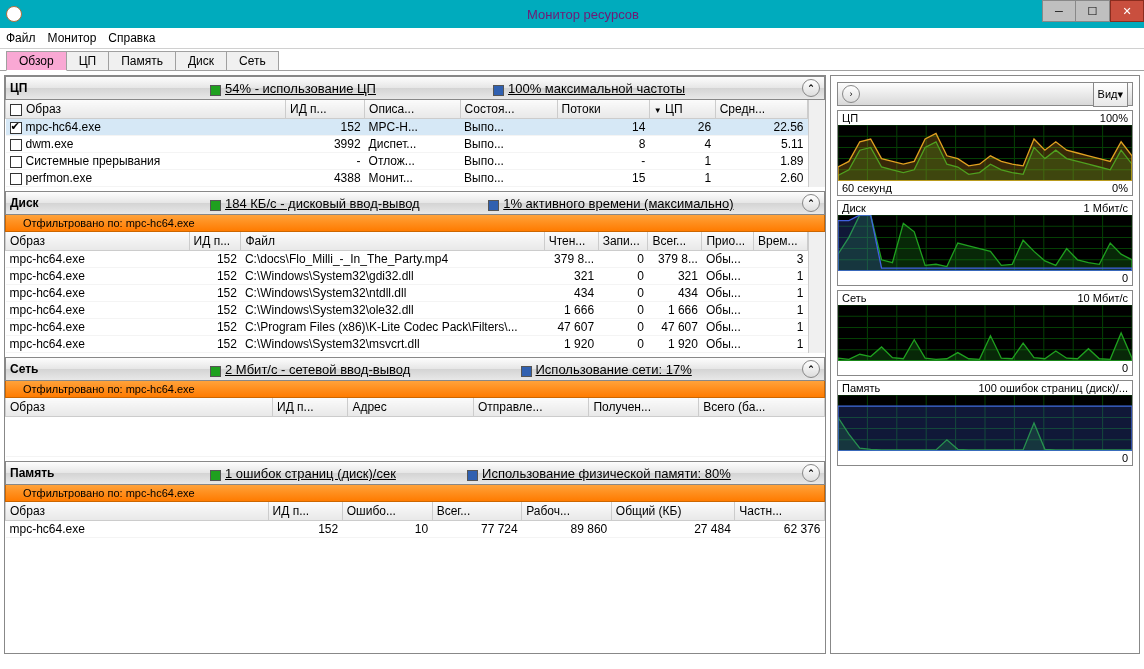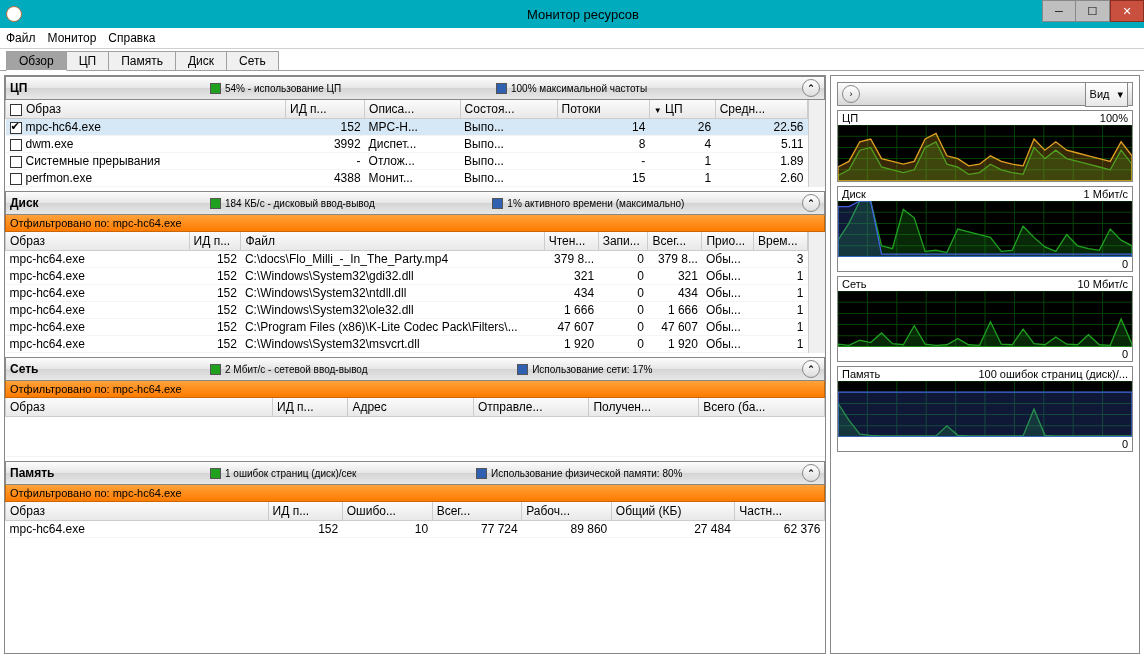--- a/index.html
+++ b/index.html
@@ -1,51 +1,51 @@
 <!DOCTYPE html>
 <html><head>
 <meta charset="utf-8">
 <style>
 * { box-sizing: border-box; margin: 0; padding: 0; }
 body { font-family: "Segoe UI", Tahoma, sans-serif; font-size: 12px; background: #fff; width: 1144px; height: 669px; overflow: hidden; }
 .titlebar { background: #00abbd; height: 28px; display: flex; align-items: center; position: relative; }
 .titlebar-icon { width: 16px; height: 16px; margin-left: 6px; border: 1px solid #b07040; border-radius: 50%; background: #fff; }
-.titlebar-title { flex: 1; text-align: center; color: #000000; font-size: 13px; }
+.titlebar-title { flex: 1; text-align: center; color: #701a75; font-size: 13px; }
 .win-controls { display: flex; height: 22px; position:absolute; right:0; top:0; }
 .win-btn { width: 34px; display: flex; align-items: center; justify-content: center; font-family: "Segoe UI Symbol", sans-serif; font-size: 11px; }
 .win-min { background: #bfbfbf; border:1px solid #888;}
 .win-max { background: #bfbfbf; border:1px solid #888; border-left:none;}
 .win-close { background: #c94f3e; color:#fff; border:1px solid #8a2c1e; }
 .menu-bar { background: #fff; border-bottom: 1px solid #d0d0d0; padding: 3px 6px; display: flex; gap: 12px; }
 .menu-item { cursor: default; }
 .tab-strip { background: #fff; border-bottom: 1px solid #a0a0a0; padding: 2px 6px 0 6px; display: flex; }
 .tab { border: 1px solid #a0a0a0; border-bottom: none; padding: 2px 12px; background: #f0f0f0; margin-right: -1px; position: relative; cursor: default;}
-.tab.active { background: #a3a3a3; z-index: 2; border-bottom: 1px solid #fff; margin-bottom:-1px;}
+.tab.active { background: #f9a8d4; z-index: 2; border-bottom: 1px solid #fff; margin-bottom:-1px;}
 .content { display: flex; padding: 4px; gap: 4px; height: calc(669px - 28px - 24px - 22px - 8px); }
 .left-col { flex: 1; border: 1px solid #888; background: #fff; overflow: hidden; display:flex; flex-direction:column;}
 .right-col { width: 310px; border: 1px solid #888; background: #fff; padding: 6px; display:flex; flex-direction:column; gap:4px;}
 .section { display:flex; flex-direction:column; }
 .section-header { background: linear-gradient(to bottom, #fdfdfd 0%, #e6e6e6 50%, #d4d4d4 51%, #e8e8e8 100%); border: 1px solid #888; display: flex; align-items: center; height: 24px; padding: 0 4px; font-weight: bold; }
 .section-header .shtitle { width: 200px; }
-.section-header .metric { display:flex; align-items:flex-end; gap:4px; font-weight: normal; font-size:10px;}
+.section-header .metric { display:flex; align-items:flex-end; gap:4px; font-weight: normal; font-size:13px;text-decoration:underline;}
 .section-header .spacer { flex:1; }
 .sq { width:11px; height:11px; border:1px solid #555;}
 .sq.green{background:#1fa01f;}
 .sq.blue{background:#3060b0;}
 .chevron-btn { width:18px; height:18px; border:1px solid #888; border-radius:50%; background:linear-gradient(to bottom,#fff,#ddd); display:flex; align-items:center; justify-content:center; font-size:9px; cursor:default;}
 .table { width: 100%; border-collapse: collapse; font-size: 12px; }
 .table th { text-align: left; font-weight: normal; background: linear-gradient(to bottom,#fbfbfb,#e8e8e8); border: 1px solid #ccc; border-top:none; padding: 2px 4px; white-space: nowrap; overflow: hidden; text-overflow: ellipsis; }
 .table td { padding: 1px 4px; white-space: nowrap; overflow:hidden; text-overflow:ellipsis; border-bottom:1px solid #f4f4f4;}
 .table tr.sel td { background:#d6e8f6; }
 .num { text-align: right; }
 .chk { display:inline-block; width:12px; height:12px; border:1px solid #333; vertical-align:middle; margin-right:4px; position:relative; background:#fff;}
 .chk.checked::after{content:"✔"; position:absolute; top:-3px; left:0; font-size:11px;}
-.filter-bar{ background:linear-gradient(to bottom,#ffa23a,#ff7b00); color:#000; border:1px solid #cc6600; border-top:none; padding:2px 4px; font-size:11px;}
+.filter-bar{ background:linear-gradient(to bottom,#ffa23a,#ff7b00); color:#000; border:1px solid #cc6600; border-top:none; padding:2px 17px; font-size:11px;}
 .right-header { display:flex; align-items:center; height:24px; background: linear-gradient(to bottom,#fdfdfd,#d8d8d8); border:1px solid #888; padding:0 4px; gap:4px;}
-.view-dd { border:1px solid #888; background:linear-gradient(to bottom,#fff,#e8e8e8); padding:5px 4px; display:flex; align-items:center; gap:8px; font-size:11px;}
+.view-dd { border:1px solid #888; background:linear-gradient(to bottom,#fff,#e8e8e8); padding:5px 4px; display:flex; align-items:center; gap:0; font-size:11px;}
 .chart-box { border:1px solid #888; display:flex; flex-direction:column; }
 .chart-title { display:flex; justify-content:space-between; font-size:11px; padding:1px 4px; background:#fff;}
 .chart-footer { display:flex; justify-content:space-between; font-size:11px; padding:1px 4px; background:#fff;}
 .chart-canvas { background:#000; height:56px; position:relative; overflow:hidden;}
 .chart-canvas svg{position:absolute;top:0;left:0;width:100%;height:100%;}
 .scrollbar-gutter{width:17px;background:#f0f0f0;border-left:1px solid #ccc;}
 .cpu-body{display:flex;}
 .cpu-body .table-wrap{flex:1;}
 .sortarrow{font-size:8px;}
 </style>
@@ -396,20 +396,24 @@
               <line x1="0" y1="0" x2="290" y2="0" stroke="#054005" stroke-width="1"></line>
               <line x1="0" y1="11.2" x2="290" y2="11.2" stroke="#054005" stroke-width="1"></line>
               <line x1="0" y1="22.4" x2="290" y2="22.4" stroke="#054005" stroke-width="1"></line>
               <line x1="0" y1="33.6" x2="290" y2="33.6" stroke="#054005" stroke-width="1"></line>
               <line x1="0" y1="44.8" x2="290" y2="44.8" stroke="#054005" stroke-width="1"></line>
               <line x1="0" y1="56" x2="290" y2="56" stroke="#054005" stroke-width="1"></line>
               <path d="M0,56 L0,50.4 L10.74074074074074,44.8 L21.48148148148148,25.199999999999996 L32.22222222222222,22.4 L42.96296296296296,42 L53.7037037037037,44.8 L64.44444444444444,47.6 L75.18518518518519,44.8 L85.92592592592592,22.4 L96.66666666666667,16.800000000000004 L107.4074074074074,39.2 L118.14814814814815,42 L128.88888888888889,49.28 L139.62962962962962,47.6 L150.37037037037038,39.2 L161.11111111111111,44.8 L171.85185185185185,47.6 L182.59259259259258,49.28 L193.33333333333334,22.4 L204.07407407407408,33.599999999999994 L214.8148148148148,25.199999999999996 L225.55555555555554,33.599999999999994 L236.2962962962963,36.400000000000006 L247.03703703703704,39.2 L257.77777777777777,42 L268.51851851851853,44.8 L279.25925925925924,25.199999999999996 L290,39.2 L290,56 Z" fill="#1fa01f40" stroke="#1fa01f" stroke-width="1.3"></path>
               <path d="M0,56 L0,42 L10.74074074074074,36.400000000000006 L21.48148148148148,16.800000000000004 L32.22222222222222,14 L42.96296296296296,33.599999999999994 L53.7037037037037,36.400000000000006 L64.44444444444444,39.2 L75.18518518518519,36.400000000000006 L85.92592592592592,14 L96.66666666666667,8.399999999999999 L107.4074074074074,30.8 L118.14814814814815,33.599999999999994 L128.88888888888889,40.879999999999995 L139.62962962962962,39.2 L150.37037037037038,30.8 L161.11111111111111,36.400000000000006 L171.85185185185185,39.2 L182.59259259259258,40.879999999999995 L193.33333333333334,14 L204.07407407407408,25.199999999999996 L214.8148148148148,16.800000000000004 L225.55555555555554,25.199999999999996 L236.2962962962963,28 L247.03703703703704,30.8 L257.77777777777777,33.599999999999994 L268.51851851851853,36.400000000000006 L279.25925925925924,16.800000000000004 L290,30.8 L290,56 Z" fill="#e0a02040" stroke="#e0a020" stroke-width="1.3"></path>
             </svg>
           </div>
+    <div class="chart-footer">
+            <span>60 секунд</span>
+            <span>0%</span>
+          </div>
         </div>
         <div class="chart-box" style="margin-bottom: 4px;">
     <div class="chart-title">
             <span>Диск</span>
             <span>1 Мбит/с</span>
           </div>
     <div class="chart-canvas">
             <svg viewBox="0 0 290 56" preserveAspectRatio="none">
               <line x1="0" y1="0" x2="0" y2="56" stroke="#054005" stroke-width="1"></line>
               <line x1="29" y1="0" x2="29" y2="56" stroke="#054005" stroke-width="1"></line>

